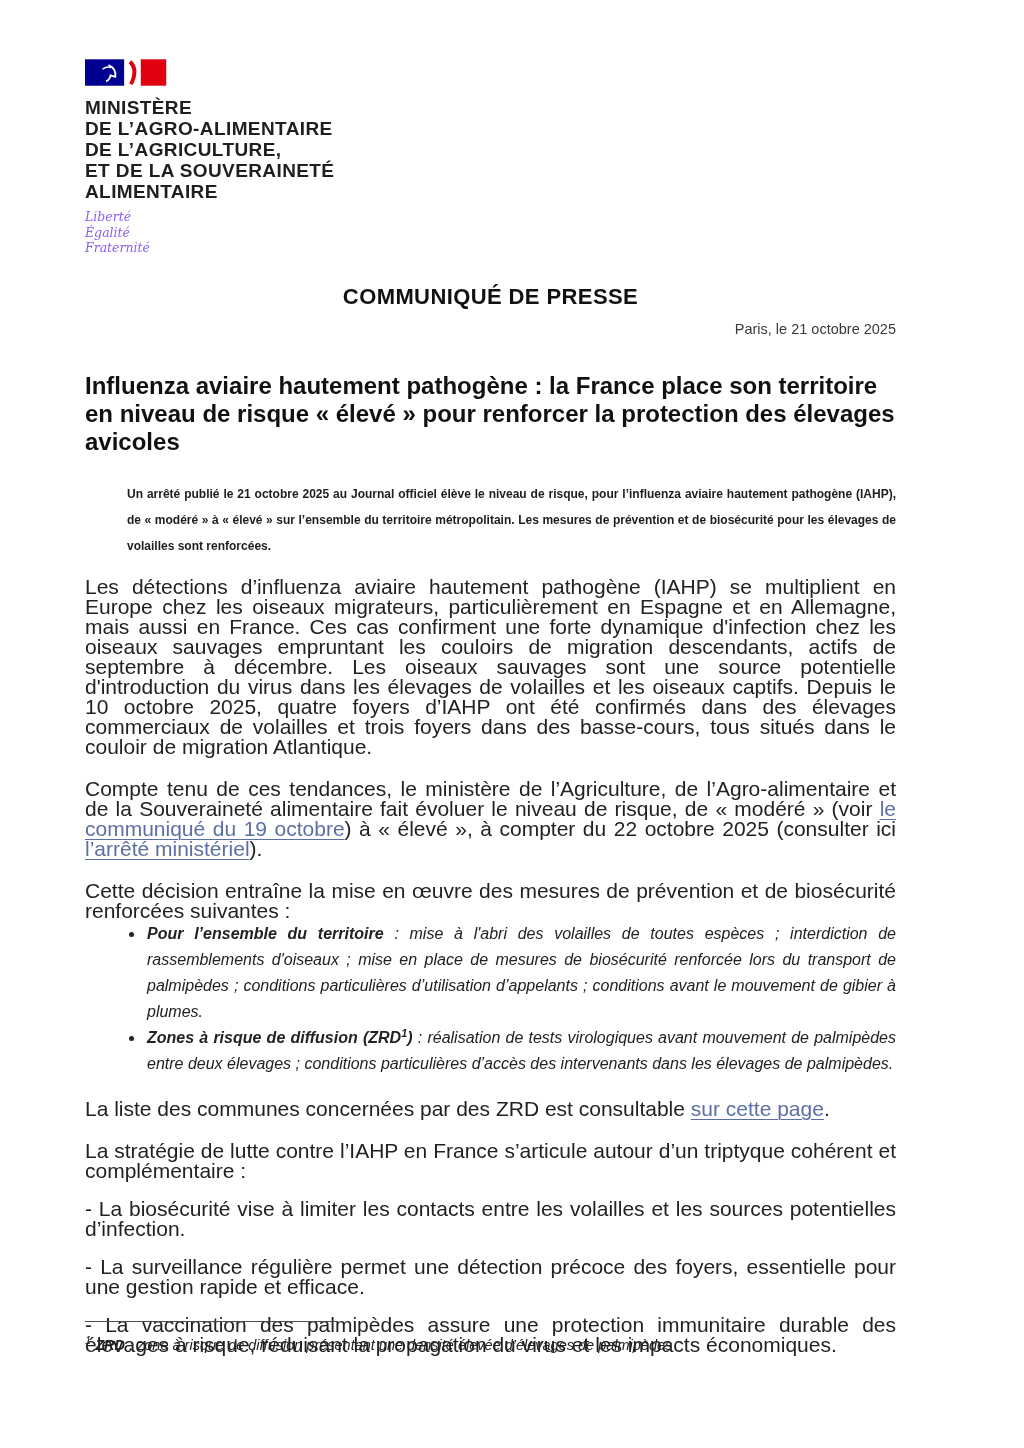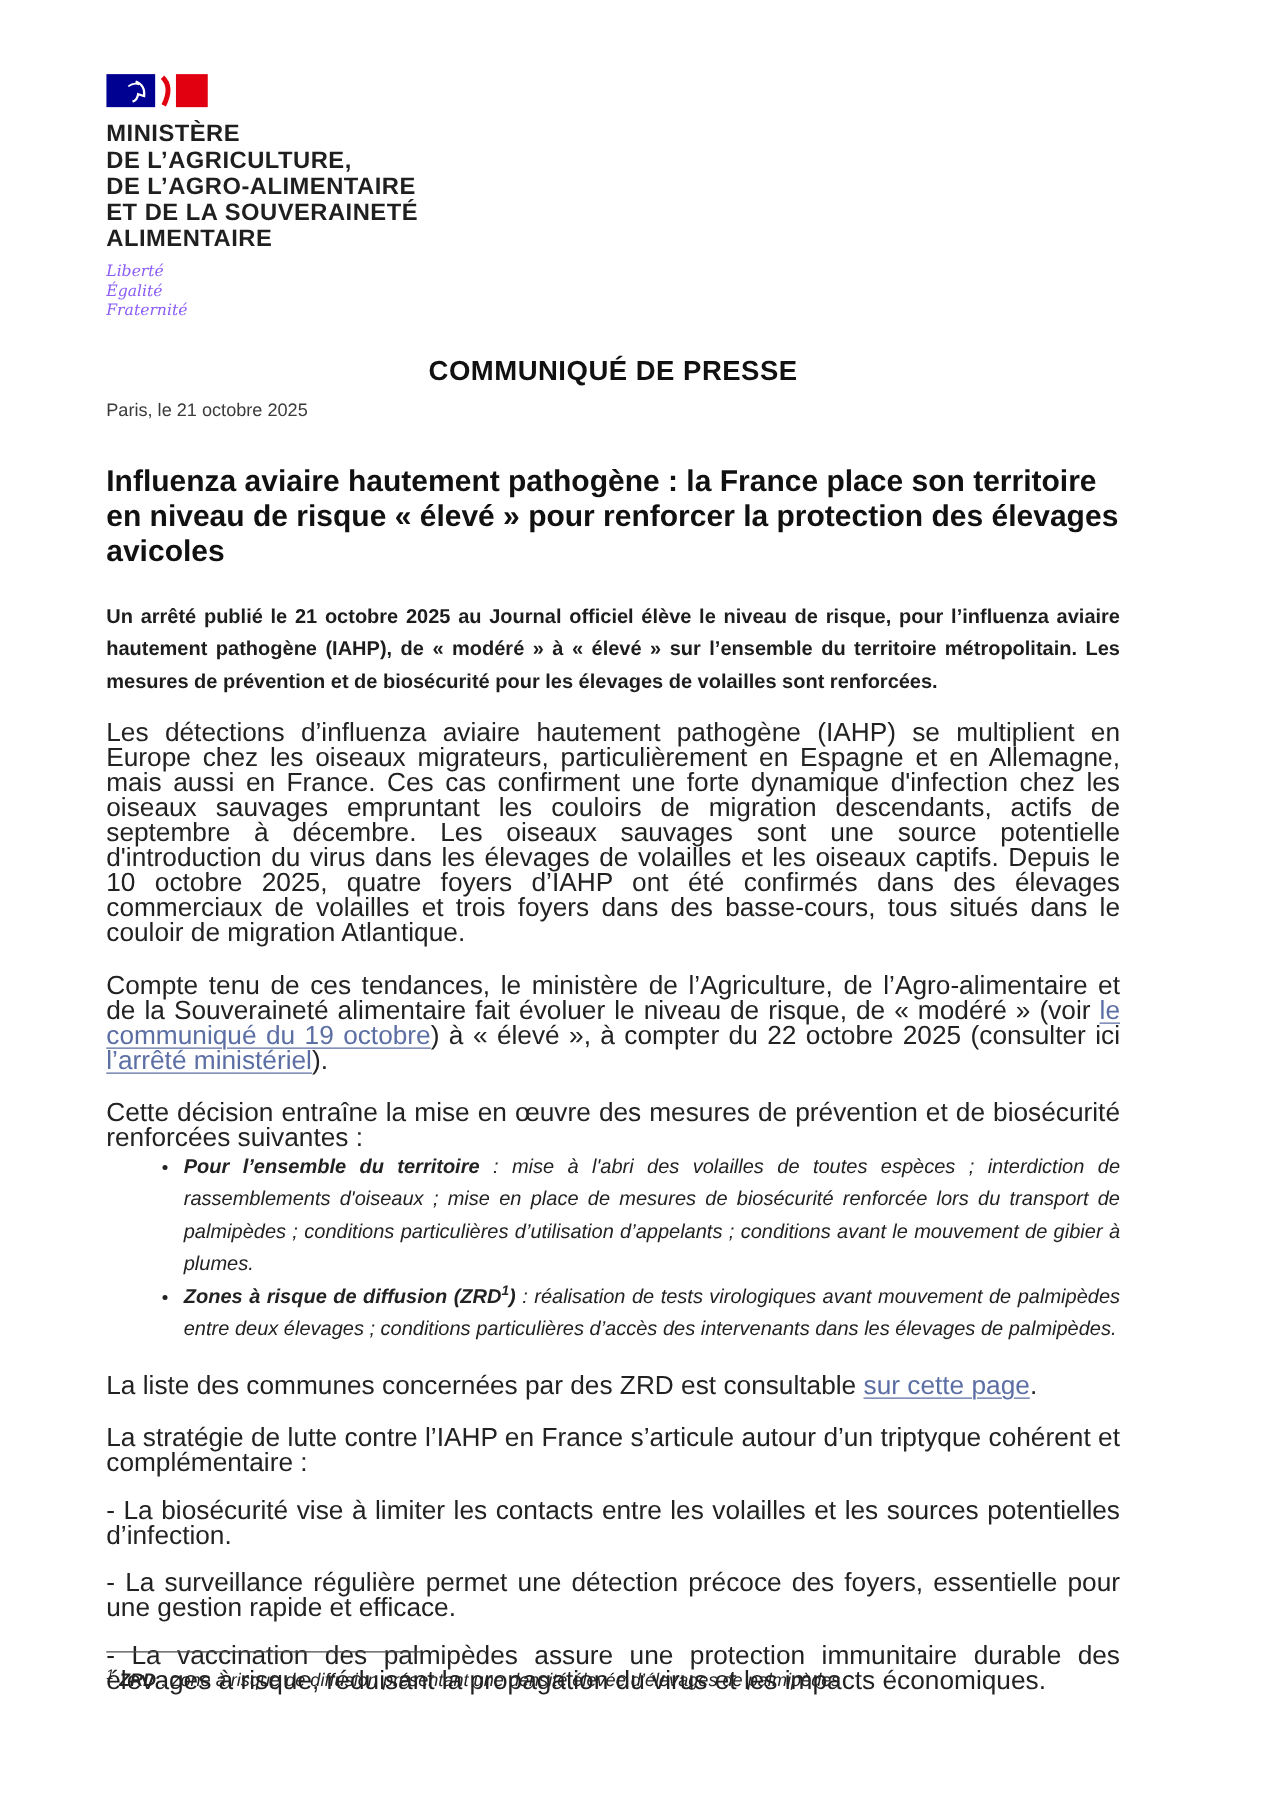--- a/index.html
+++ b/index.html
@@ -42,43 +42,44 @@
   .doc-type {
     margin-top: 28px;
     text-align: center;
     font-size: 22px;
     font-weight: 700;
     letter-spacing: 0.4px;
     color: #111111;
   }
   .dateline {
     margin-top: 11px;
-    text-align: left;
+    text-align: right;
     font-size: 14.5px;
     color: #3a3a3a;
   }
 
   
   .title {
     margin-top: 35px;
     font-size: 24px;
     font-weight: 700;
     line-height: 28px;
     color: #111111;
   }
 
   
   .lead {
     margin-top: 25px;
     margin-bottom: 14px;
     font-weight: 700;
-    font-size: 16px;
+    font-size: 12px;
     line-height: 26px;
     text-align: justify;
     color: #1d1d1d;
+    margin-left: 42px;
   }
   p.body {
     font-size: 21px;
     line-height: 20px;
     text-align: justify;
     margin-bottom: 22px;
     color: #222222;
     margin-top: 18px;
   }
   p.tight { margin-bottom: 0; }
@@ -135,22 +136,22 @@
   <header class="logo-block">
     <svg class="flag-icon" width="90" height="30" viewBox="0 0 92 30" aria-hidden="true">
       <rect x="0" y="1" width="40" height="27" fill="#000091"></rect>
       <path d="M24 7 q8 3 7 12 l-5 -1.5 q-0.5 4.5 -4.5 6" stroke="#ffffff" stroke-width="1.8" fill="none"></path>
       <path d="M18 11 q4.5 -3.5 9 -1.5" stroke="#ffffff" stroke-width="1.5" fill="none"></path>
       <path d="M46 3.5 q8.5 8 1 23" stroke="#e1000f" stroke-width="4" fill="none"></path>
       <rect x="57" y="1" width="26" height="27" fill="#e1000f"></rect>
     </svg>
     <div class="ministry-name">
       <div>MINISTÈRE</div>
+      <div>DE L’AGRO-ALIMENTAIRE</div>
       <div>DE L’AGRICULTURE,</div>
-      <div>DE L’AGRO-ALIMENTAIRE</div>
       <div>ET DE LA SOUVERAINETÉ</div>
       <div>ALIMENTAIRE</div>
     </div>
     <div class="motto">
       <div>Liberté</div>
       <div>Égalité</div>
       <div>Fraternité</div>
     </div>
   </header>
 

